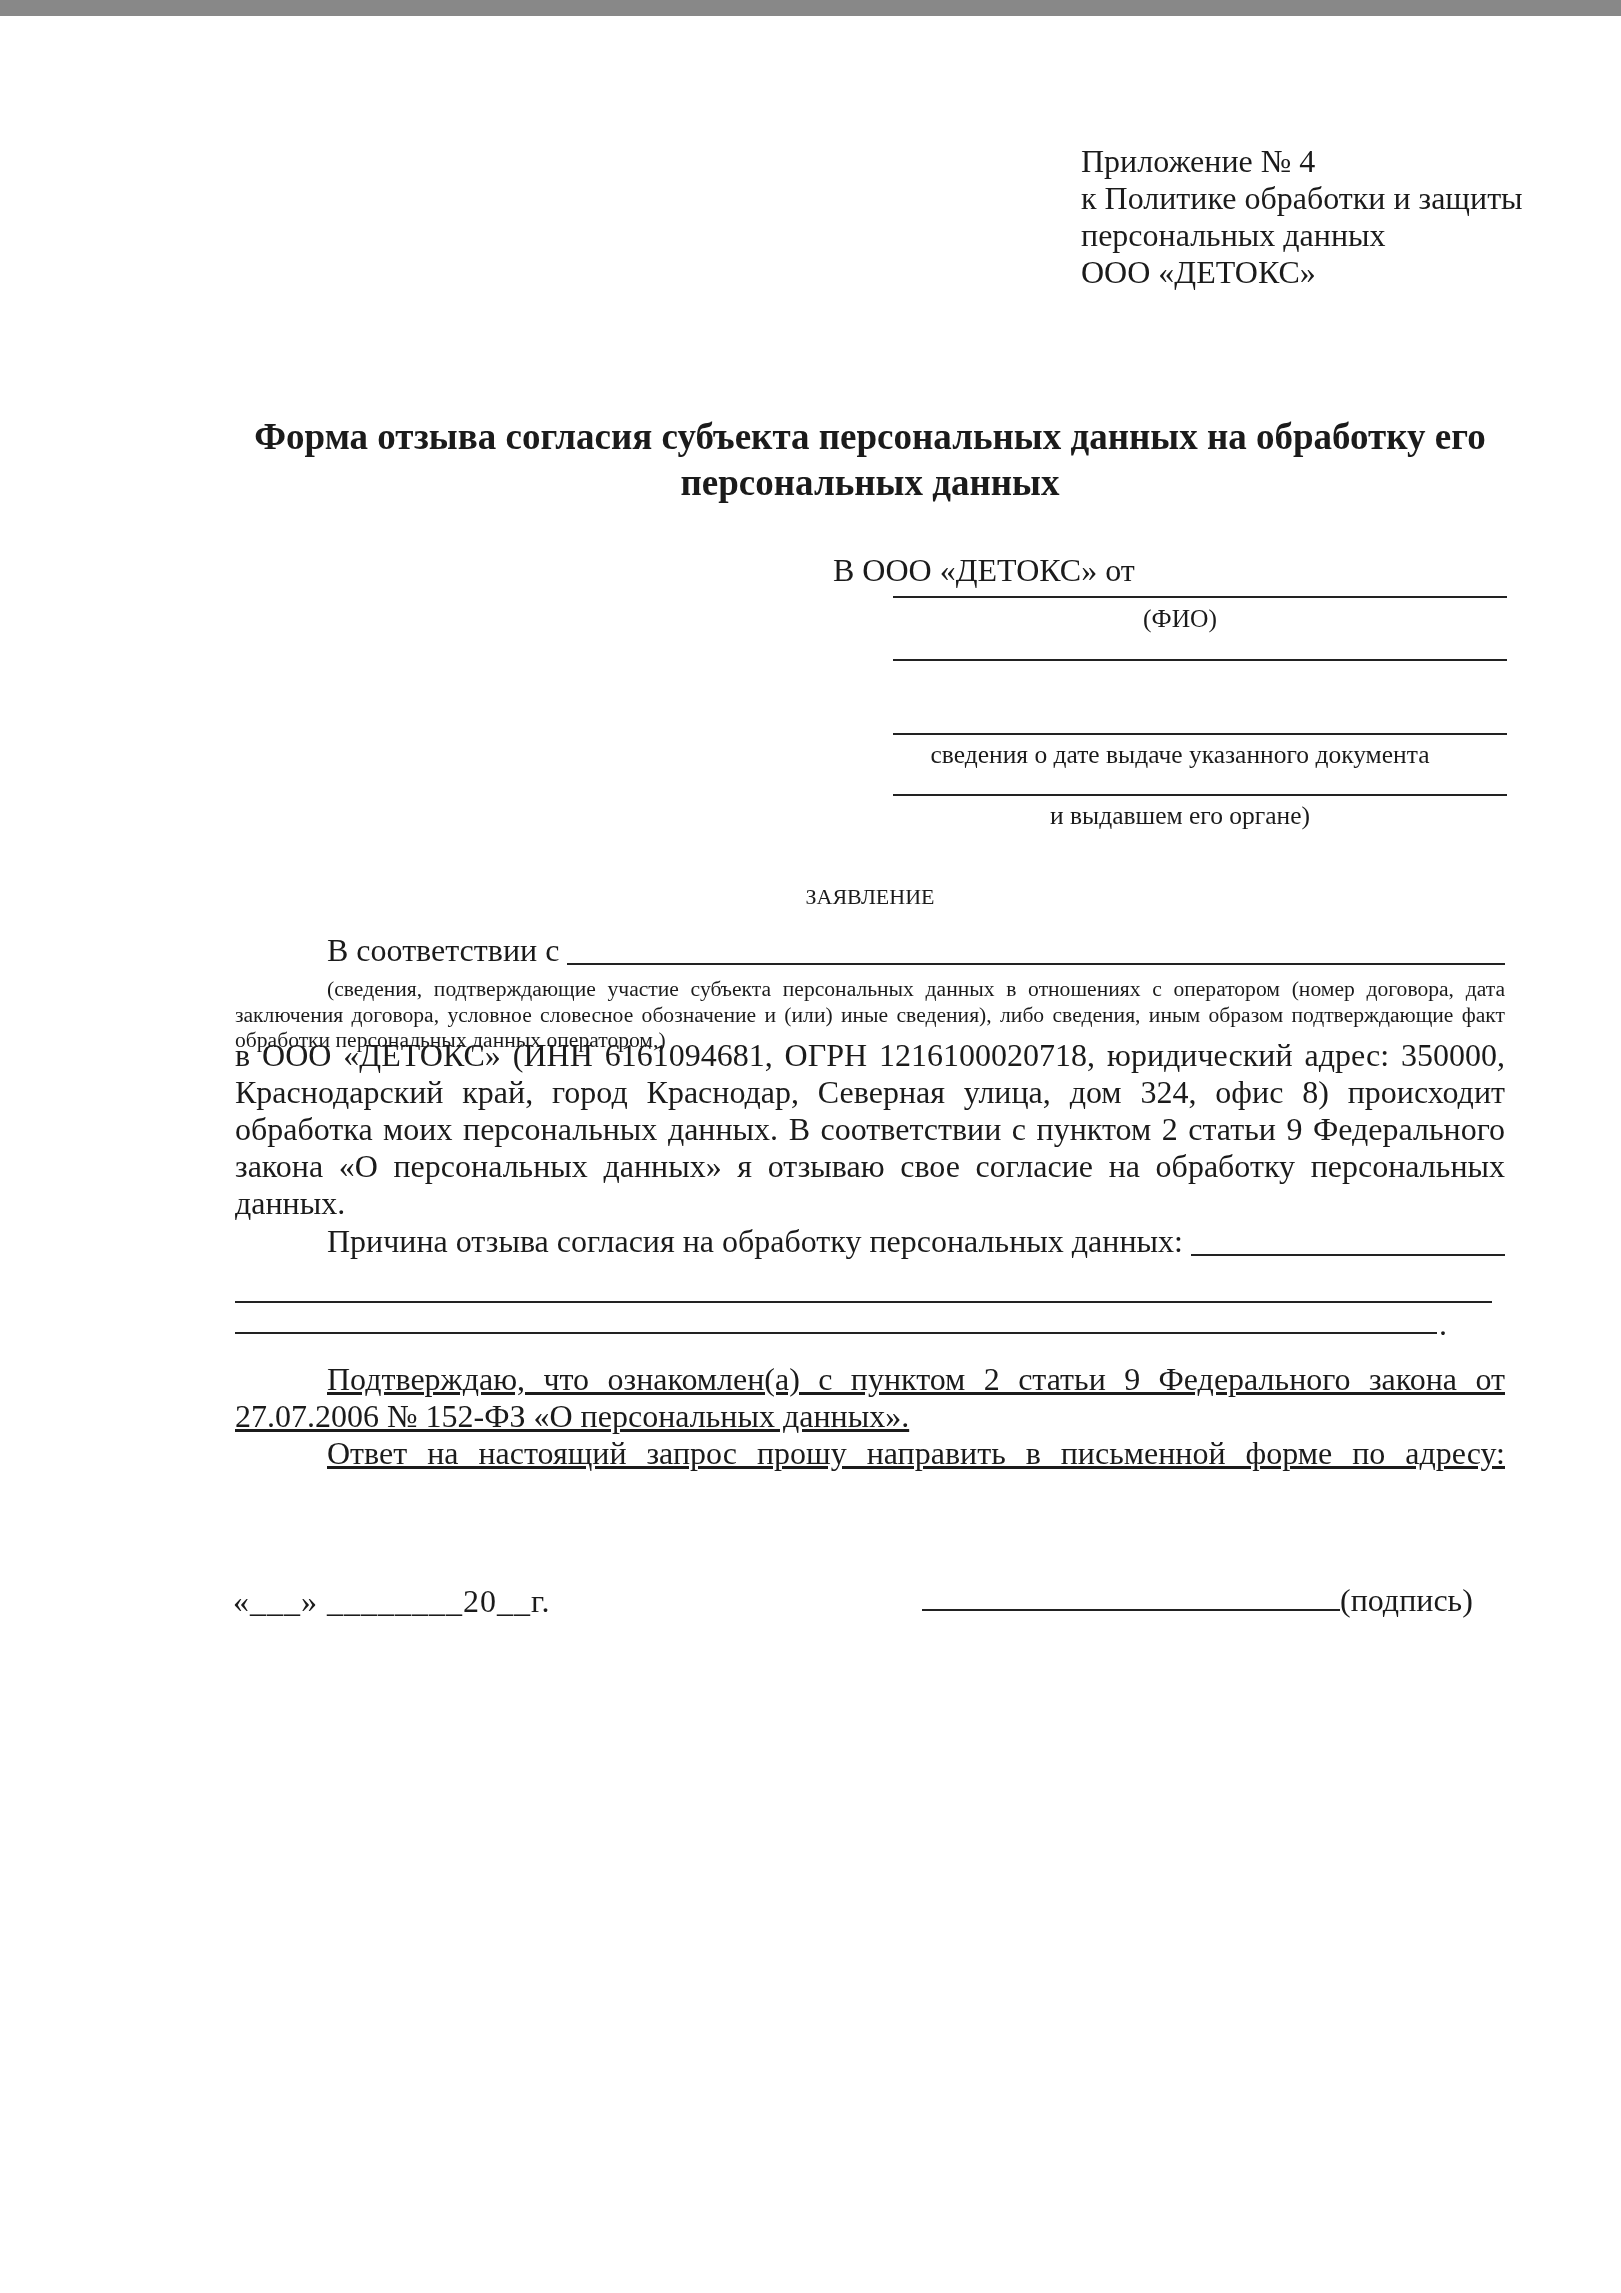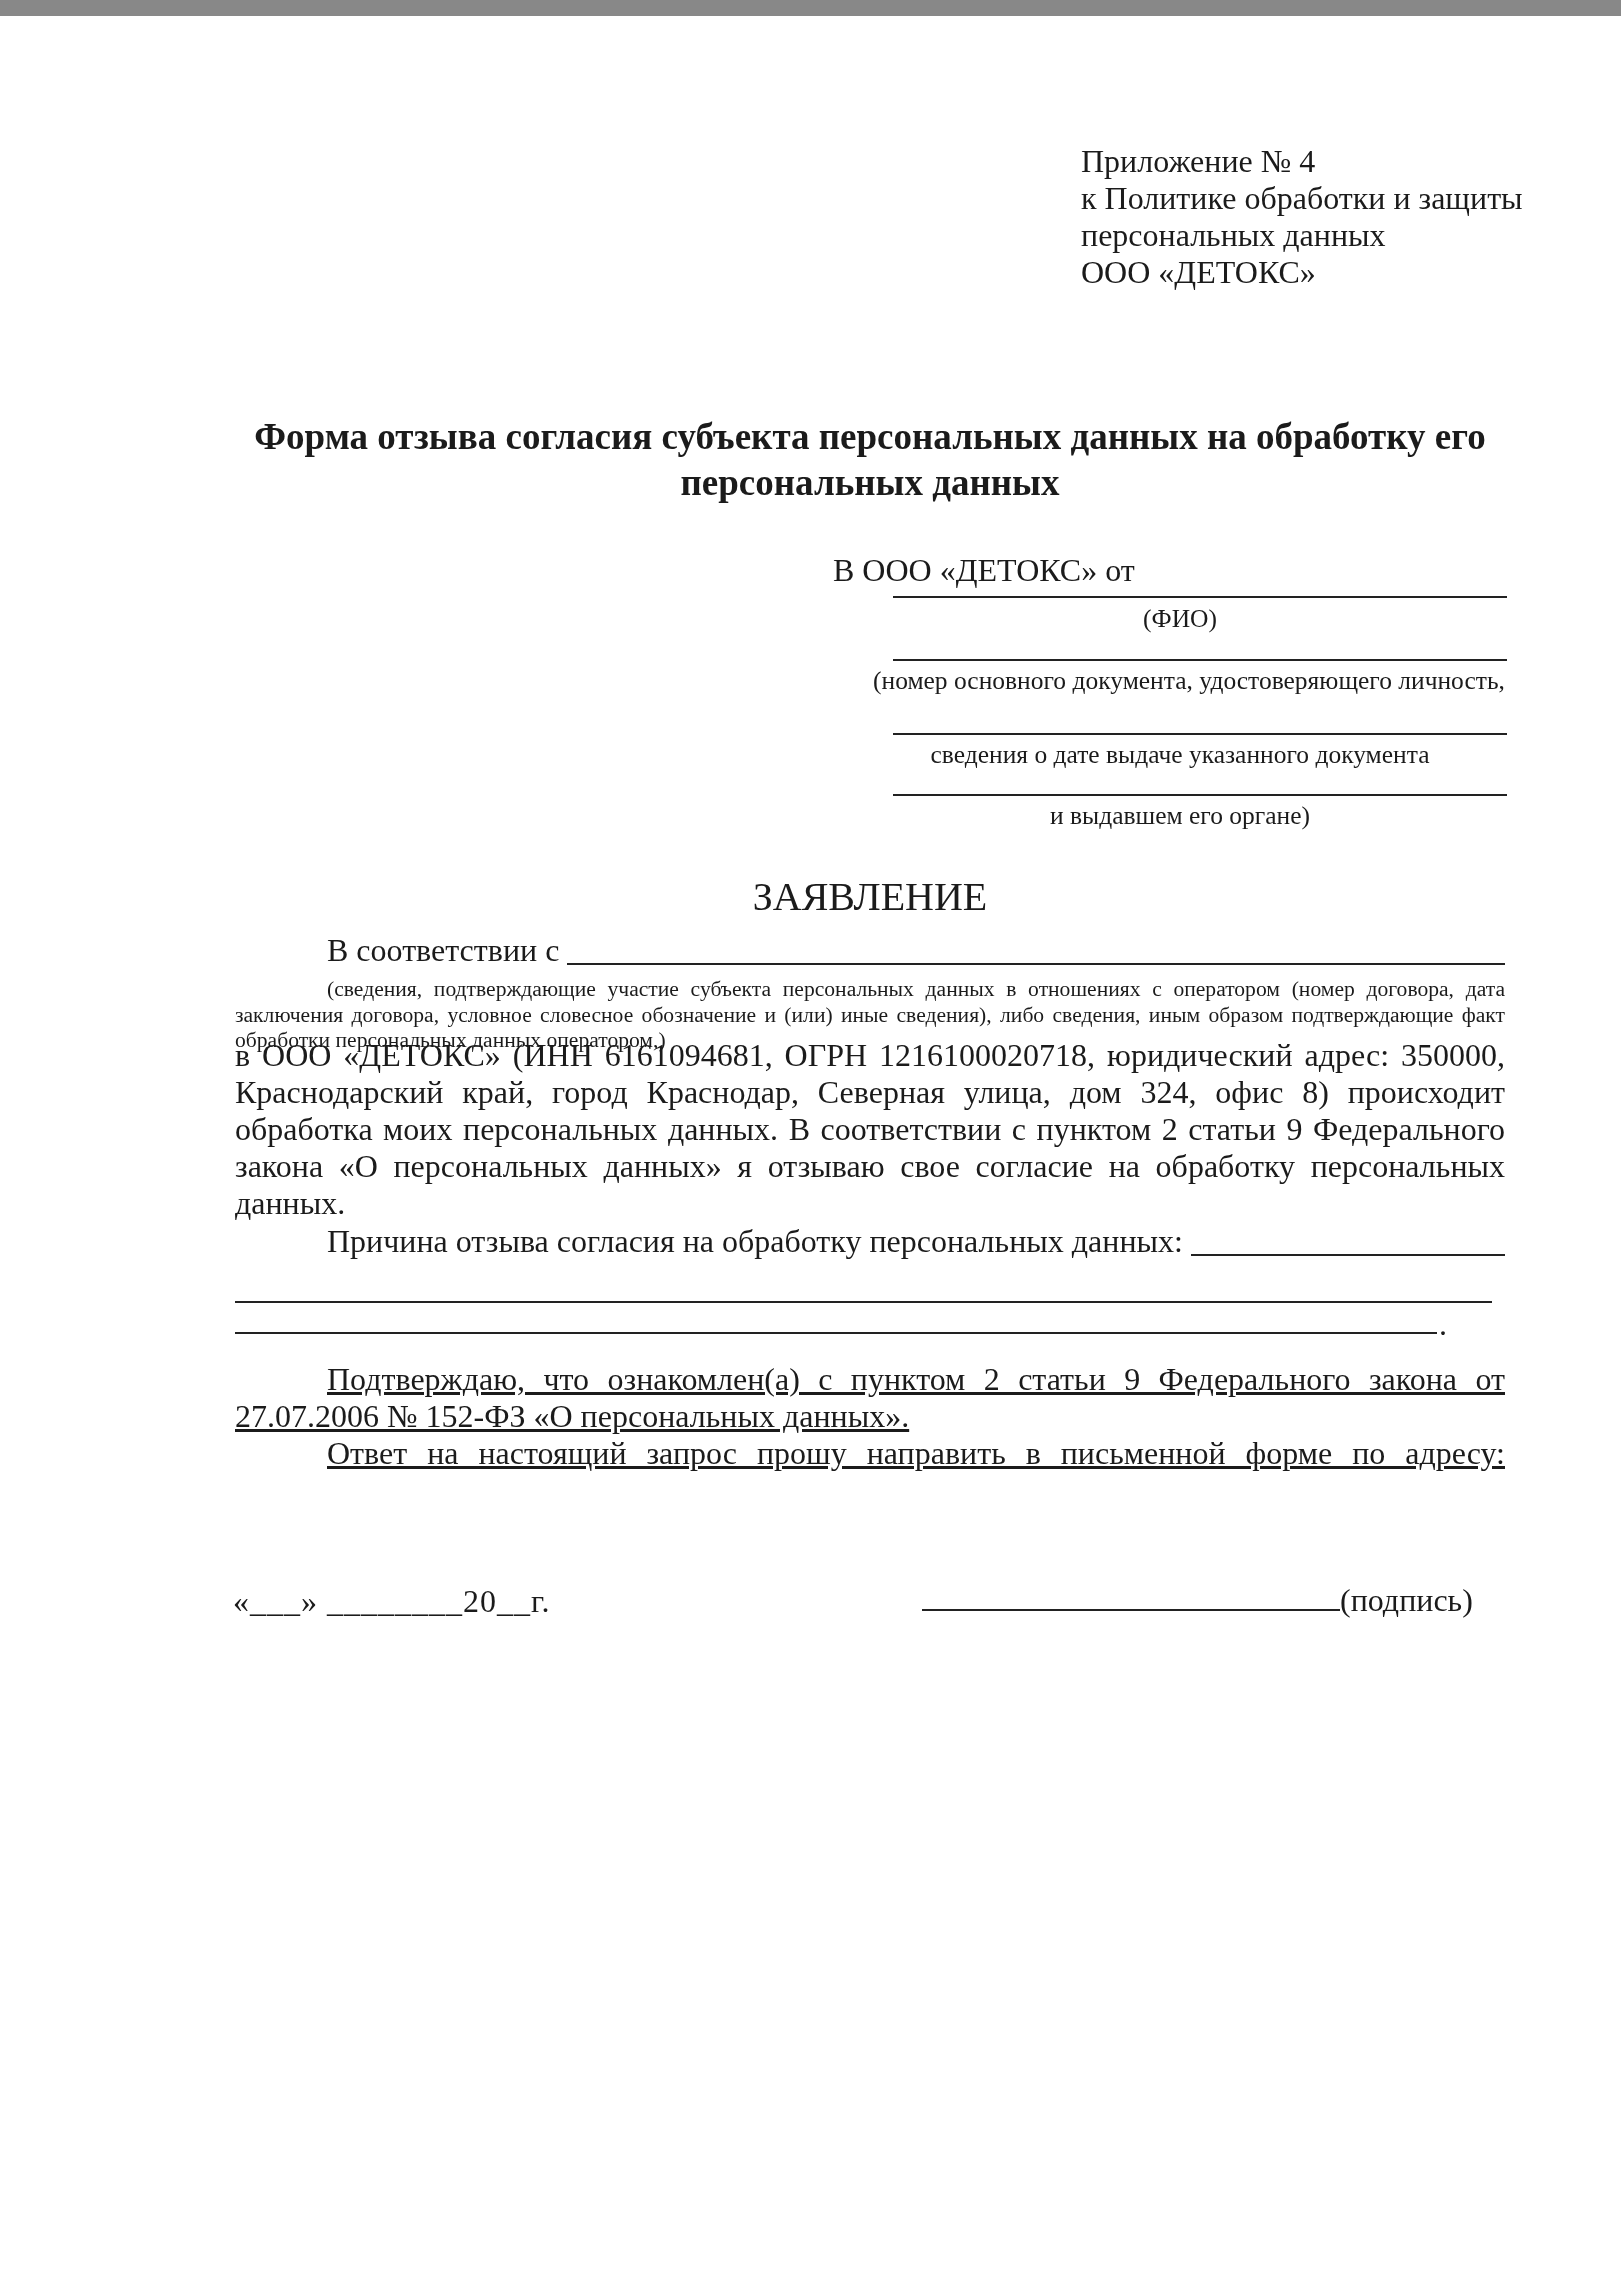--- a/index.html
+++ b/index.html
@@ -35,21 +35,21 @@
   .rule{
     position:absolute;left:893px;width:614px;height:0;
     border-top:2.9px solid var(--rule);
   }
   .cap{
     position:absolute;left:873px;width:614px;
     text-align:center;font-size:25.5px;line-height:29px;white-space:nowrap;
   }
   .heading{
     position:absolute;left:235px;top:861px;width:1270px;
-    text-align:center;font-size:40px;line-height:39px;
+    text-align:center;font-size:22px;line-height:39px;
   }
   .accordance{
     position:absolute;left:235px;top:915px;width:1270px;
     display:flex;align-items:flex-end;
     font-size:32px;line-height:39px;
     padding-left:92px;box-sizing:border-box;
   }
   .fill{
     flex:1;height:0;border-bottom:2.9px solid var(--rule);
     margin:0 0 4.9px 7.8px;
@@ -113,21 +113,20 @@
   </div>
 
   <h1 class="title">Форма отзыва согласия субъекта персональных данных на обработку его персональных данных</h1>
 
   <div class="addr-to">В ООО «ДЕТОКС» от</div>
 
   <div class="rule" style="top:580px"></div>
   <div class="cap" style="top:588px">(ФИО)</div>
 
   <div class="rule" style="top:643px"></div>
-  <div class="cap" style="top:650px">(номер основного документа, удостоверяющего личность,</div>
 
   <div class="rule" style="top:717px"></div>
   <div class="cap" style="top:724px">сведения о дате выдаче указанного документа</div>
 
   <div class="rule" style="top:778px"></div>
   <div class="cap" style="top:785px">и выдавшем его органе)</div>
 
   <div class="heading">ЗАЯВЛЕНИЕ</div>
 
   <div class="accordance">

